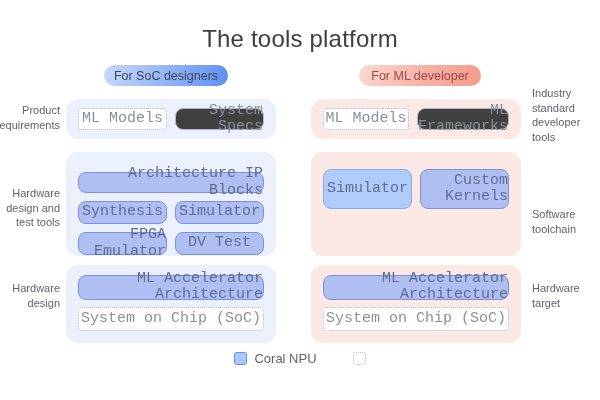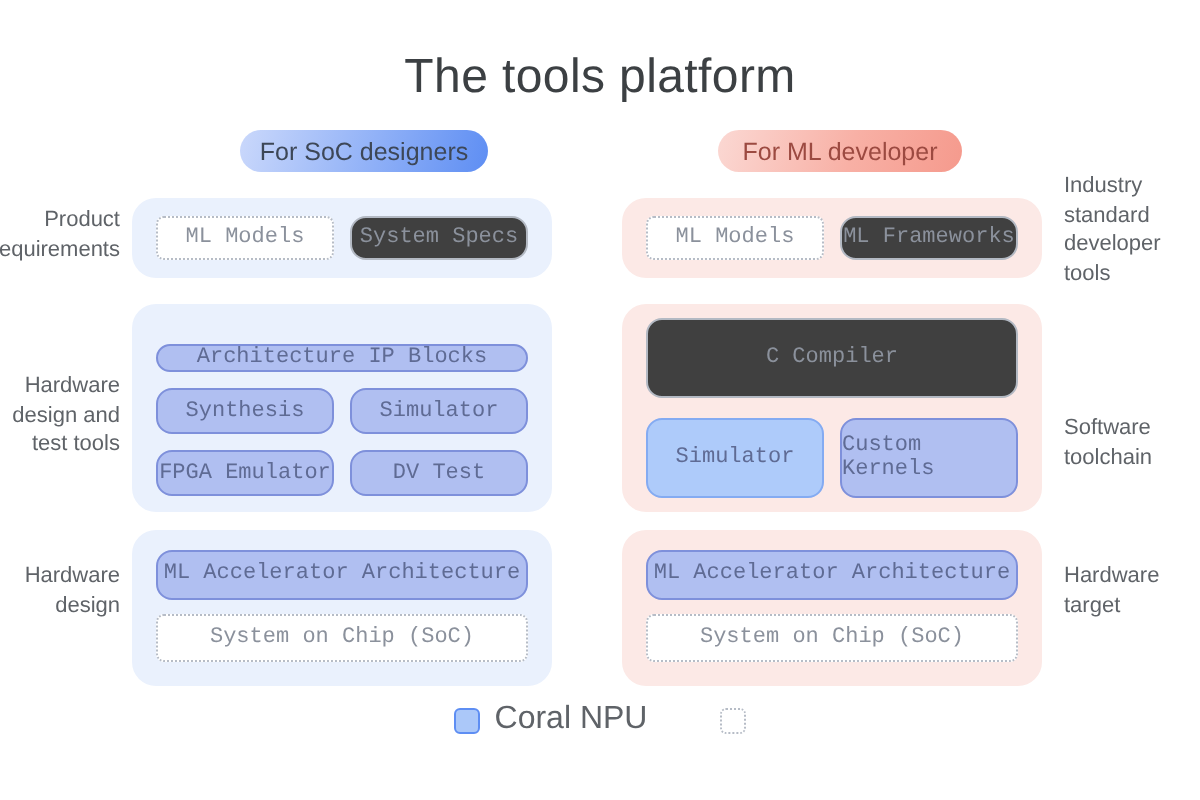--- a/index.html
+++ b/index.html
@@ -9,63 +9,63 @@
   }
   .title{
     position:absolute;top:25px;left:0;right:0;text-align:center;
     font-size:24px;font-weight:500;color:#3c4043;letter-spacing:0.2px;
   }
   .pill{
     position:absolute;top:65px;height:21px;border-radius:11px;
     display:flex;align-items:center;justify-content:center;
     font-size:12.5px;font-weight:500;
   }
-  .pill-left{left:120px;width:124px;color:#3d4757;
+  .pill-left{left:104px;width:124px;color:#3d4757;
     background:linear-gradient(105deg,#cad8fb 0%,#8fb0f7 55%,#5e8ef3 100%);}
   .pill-right{left:359px;width:122px;color:#9c4a41;
     background:linear-gradient(105deg,#fbd8d3 0%,#f8b0a5 55%,#f59a8d 100%);}
 
   .section{
     position:absolute;width:210px;border-radius:12px;box-sizing:border-box;
     display:flex;flex-direction:column;
   }
   .col-left{left:66px;}
   .col-right{left:311px;}
   .bg-blue{background:#eaf1fd;}
   .bg-pink{background:#fce9e6;}
   .sec1{top:99px;height:40px;flex-direction:row;padding:9px 12px;gap:8px;}
   .sec2{top:152px;height:104px;padding:20px 12px;gap:8px;}
   .sec2r{top:152px;height:104px;padding:7px 12px;gap:10px;}
   .sec3{top:265px;height:78px;padding:10px 12px 12px 12px;gap:7px;}
   .row{display:flex;gap:8px;}
 
   .box{
     box-sizing:border-box;display:flex;align-items:center;justify-content:center;
-    font-family:"Liberation Mono","DejaVu Sans Mono",monospace;font-size:11px;
-    border-radius:8px;flex:1;text-align:left;line-height:1.1;
+    font-family:"Liberation Mono","DejaVu Sans Mono",monospace;font-size:15px;
+    border-radius:8px;flex:1;text-align:right;line-height:1.1;
   }
   .h21{height:21px}.h22{height:22px}.h23{height:23px}.h26{height:26px}.h40{height:40px}
   .box-blue{background:#b0bff1;border:1.5px solid #7e90db;color:#5f6b94;}
   .box-lightblue{background:#aecbfa;border:1.5px solid #84abf2;color:#5f6b94;}
   .box-outline{background:#404040;border:1.5px solid #b3b9c3;color:#8b919c;}
   .box-dotted{background:#ffffff;border:1.5px dotted #b6bcc6;border-radius:4px;color:#8b919c;}
 
   .side-label{
     position:absolute;font-size:11px;color:#5f6368;line-height:1.32;
     white-space:pre-line;
   }
   .side-left{right:540px;text-align:right;}
   .side-right{left:532px;text-align:left;}
   .sl1{top:103px}.sl2{top:186px}.sl3{top:281px}
   .sr1{top:86px}.sr2{top:207px}.sr3{top:281px}
 
   .legend{
     position:absolute;top:351px;left:0;right:0;
     display:flex;justify-content:center;align-items:center;
-    font-size:16px;color:#5f6368;
+    font-size:13px;color:#5f6368;
   }
   .legend-item{display:flex;align-items:center;gap:7px;}
   .legend-item + .legend-item{margin-left:36px;}
   .swatch{width:13px;height:13px;border-radius:3px;box-sizing:border-box;}
   .swatch-blue{background:#abc8f9;border:1.5px solid #5e8ef3;}
   .swatch-dotted{background:#ffffff;border:1.5px dotted #b6bcc6;}
 </style>
 </head>
 <body>
 
@@ -113,21 +113,20 @@
     <div class="box box-dotted h26">System on Chip (SoC)</div>
   </div>
 
   <div class="section col-right sec1 bg-pink">
     <div class="box box-dotted h22">ML Models</div>
     <div class="box box-outline h22">ML Frameworks</div>
   </div>
 
   <div class="section col-right sec2r bg-pink">
     <div class="row">
-      <div class="box box-outline h40">C Compiler</div>
     </div>
     <div class="row">
       <div class="box box-lightblue h40">Simulator</div>
       <div class="box box-blue h40">Custom Kernels</div>
     </div>
   </div>
 
   <div class="section col-right sec3 bg-pink">
     <div class="box box-blue h23">ML Accelerator Architecture</div>
     <div class="box box-dotted h26">System on Chip (SoC)</div>

